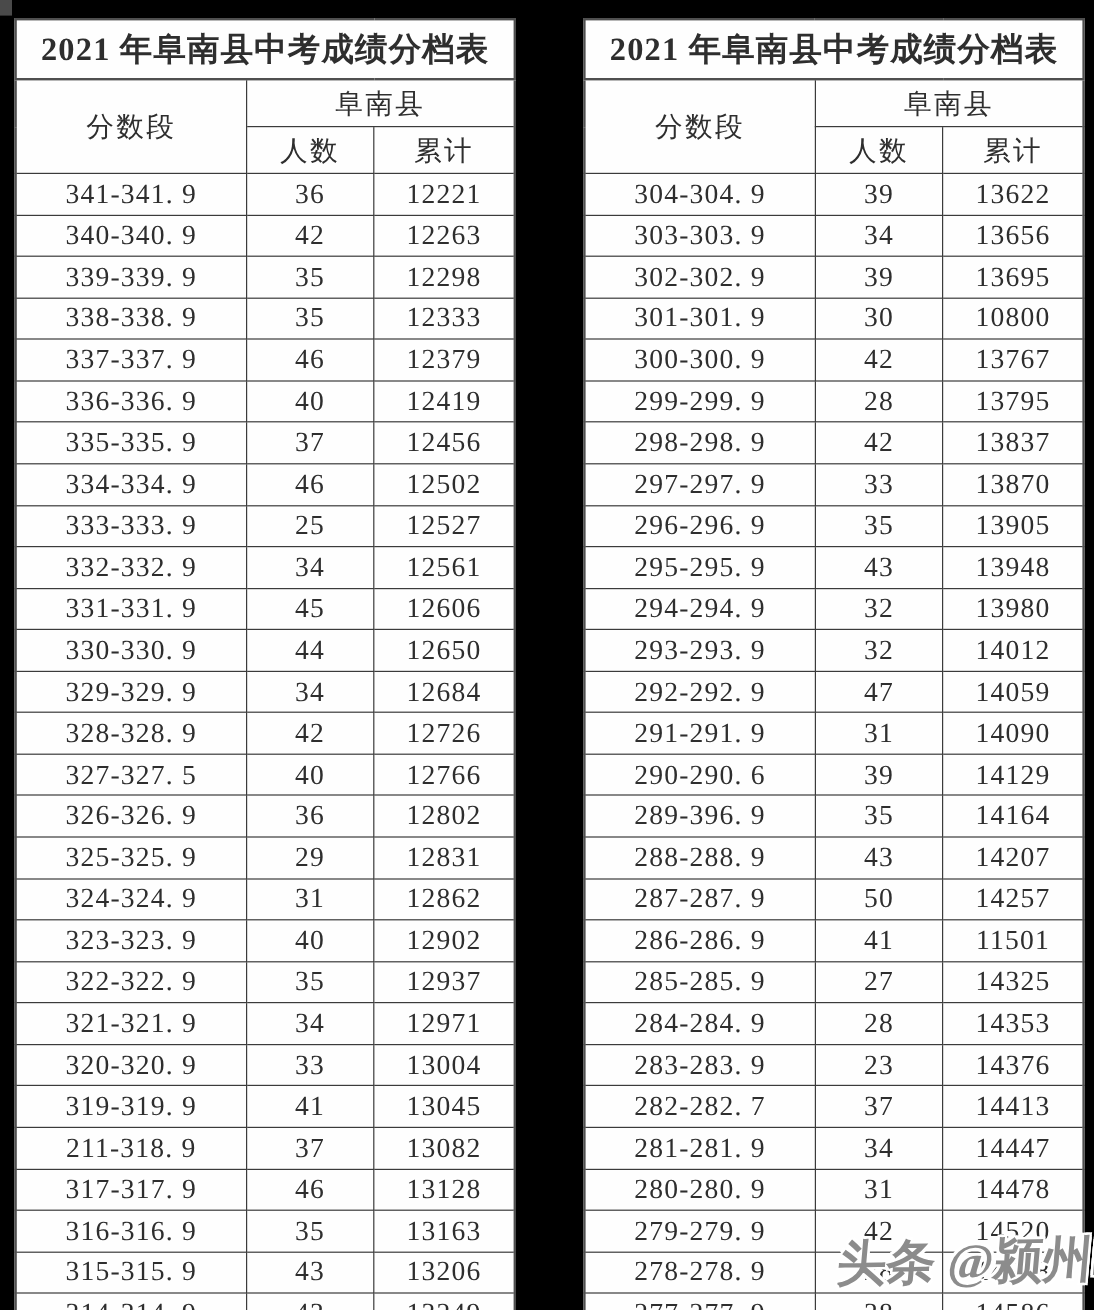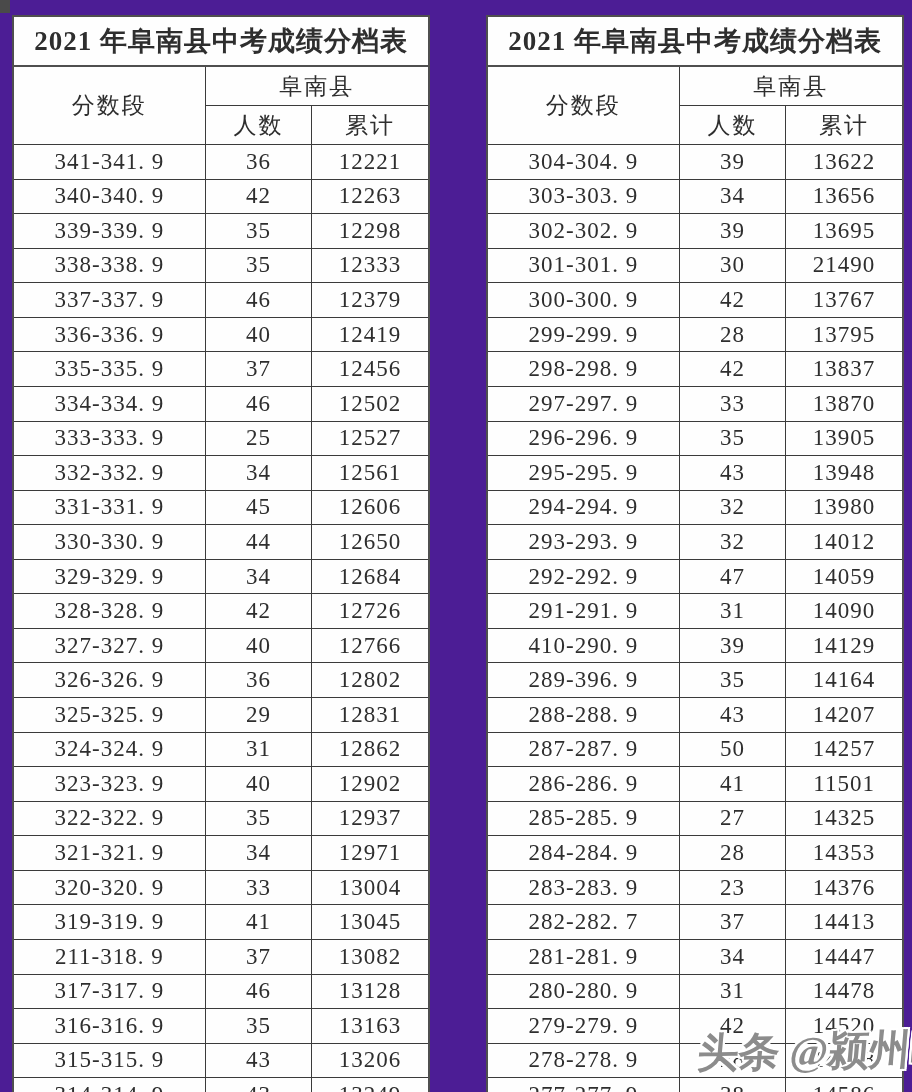--- a/index.html
+++ b/index.html
@@ -4,21 +4,21 @@
 <style>
   html, body {
     margin: 0;
     padding: 0;
     background: #ffffff;
   }
   .page {
     position: relative;
     width: 912px;
     height: 1092px;
-    background: #4c1d95;
+    background: #000000;
     overflow: hidden;
     font-family: "Liberation Serif", "DejaVu Serif", serif;
     color: #2e2e2e;
   }
   .corner-artifact {
     position: absolute;
     left: 0;
     top: 0;
     width: 10px;
     height: 13px;
@@ -188,21 +188,21 @@
           <td class="score">329-329. 9</td>
           <td class="num">34</td>
           <td class="num">12684</td>
         </tr>
         <tr>
           <td class="score">328-328. 9</td>
           <td class="num">42</td>
           <td class="num">12726</td>
         </tr>
         <tr>
-          <td class="score">327-327. 9</td>
+          <td class="score">327-327. 5</td>
           <td class="num">40</td>
           <td class="num">12766</td>
         </tr>
         <tr>
           <td class="score">326-326. 9</td>
           <td class="num">36</td>
           <td class="num">12802</td>
         </tr>
         <tr>
           <td class="score">325-325. 9</td>
@@ -298,21 +298,21 @@
           <td class="num">13656</td>
         </tr>
         <tr>
           <td class="score">302-302. 9</td>
           <td class="num">39</td>
           <td class="num">13695</td>
         </tr>
         <tr>
           <td class="score">301-301. 9</td>
           <td class="num">30</td>
-          <td class="num">21490</td>
+          <td class="num">10800</td>
         </tr>
         <tr>
           <td class="score">300-300. 9</td>
           <td class="num">42</td>
           <td class="num">13767</td>
         </tr>
         <tr>
           <td class="score">299-299. 9</td>
           <td class="num">28</td>
           <td class="num">13795</td>
@@ -351,21 +351,21 @@
           <td class="score">292-292. 9</td>
           <td class="num">47</td>
           <td class="num">14059</td>
         </tr>
         <tr>
           <td class="score">291-291. 9</td>
           <td class="num">31</td>
           <td class="num">14090</td>
         </tr>
         <tr>
-          <td class="score">410-290. 9</td>
+          <td class="score">290-290. 6</td>
           <td class="num">39</td>
           <td class="num">14129</td>
         </tr>
         <tr>
           <td class="score">289-396. 9</td>
           <td class="num">35</td>
           <td class="num">14164</td>
         </tr>
         <tr>
           <td class="score">288-288. 9</td>

